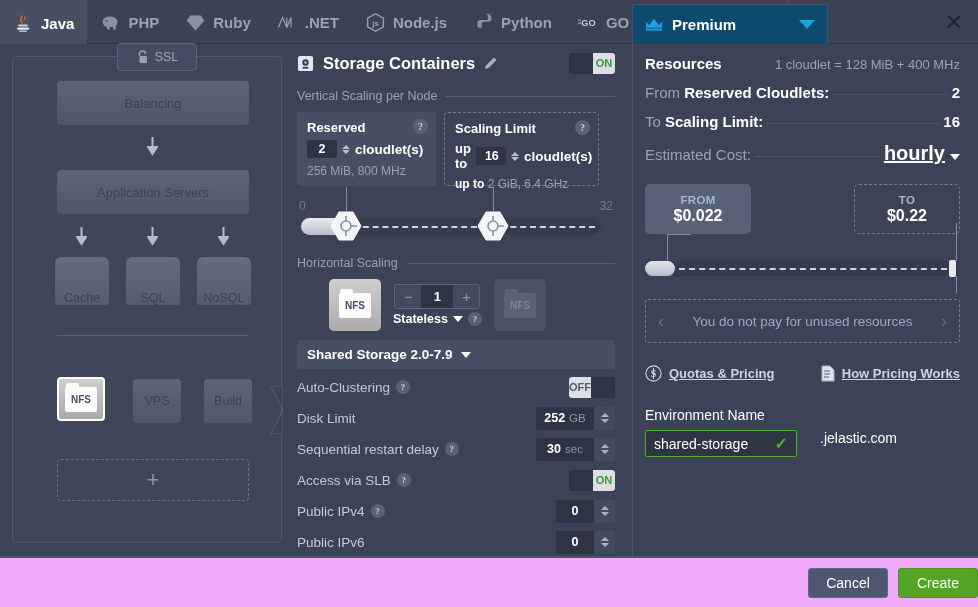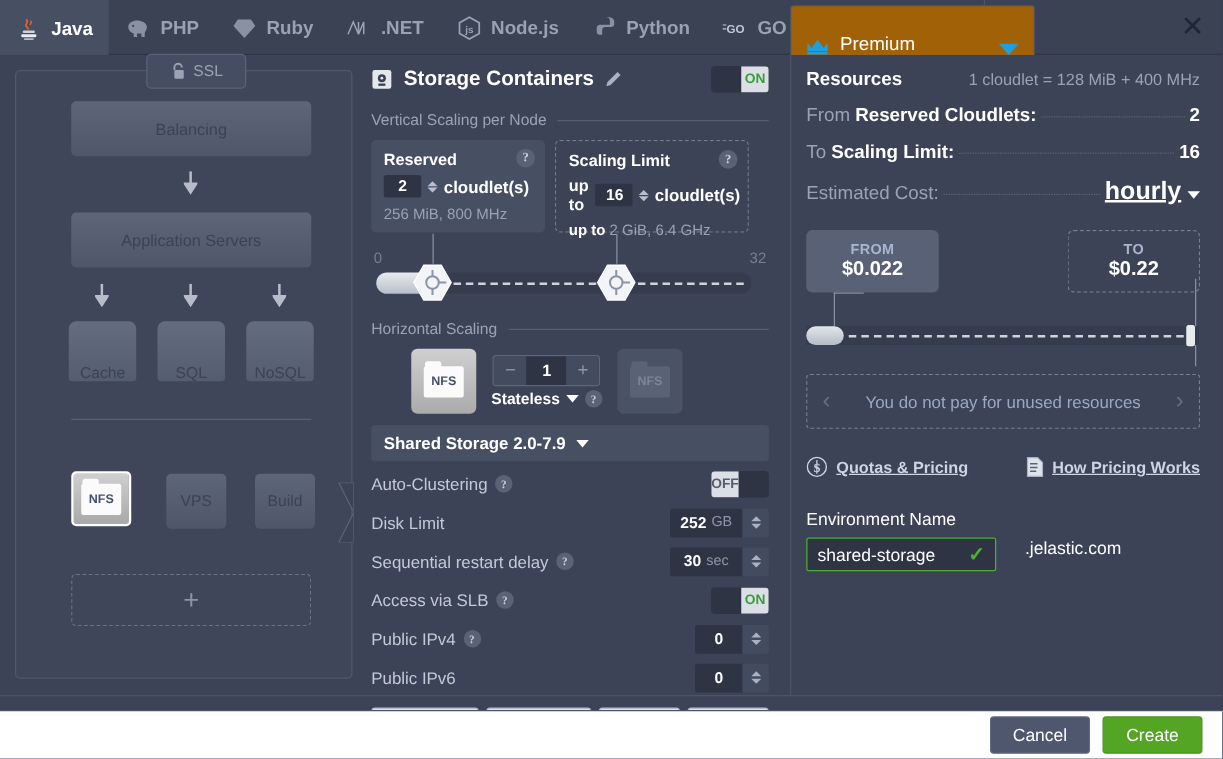--- a/index.html
+++ b/index.html
@@ -28,24 +28,24 @@
   .tab-caret {
     display:flex; align-items:center; justify-content:center;
     width: 30px; height: 44px; cursor: pointer;
     border-left: 1px solid #4d5467;
   }
   .tab-caret i { width:0;height:0;border-left:5px solid transparent;border-right:5px solid transparent;border-top:6px solid #aeb4c4; display:block;}
 
   
   .premium-tab {
     position: absolute; left: 632px; top: 4px; width: 196px; height: 40px;
-    background: #a16207; border: 1px solid #4e real; border: 1px solid #4d real;
+    background: #0c4a6e; border: 1px solid #4e real; border: 1px solid #4d real;
     border: 1px solid #4c5369; border-bottom: none; border-radius: 3px 3px 0 0;
-    display: flex; align-items: flex-end; gap: 9px; padding: 0 12px;
-    color: #ffffff; font-size: 15px; font-weight: normal; cursor: pointer;
+    display: flex; align-items: center; gap: 9px; padding: 0 12px;
+    color: #ffffff; font-size: 15px; font-weight: bold; cursor: pointer;
   }
   .crown { width: 18px; height: 13px; flex:0 0 18px; }
   .prem-caret { margin-left:auto; width:0;height:0;border-left:8px solid transparent;border-right:8px solid transparent;border-top:9px solid #1e9fe0;}
   .close-x {
     position: absolute; right: 10px; top: 8px; width: 28px; height: 28px;
     display:flex;align-items:center;justify-content:center;
     color:#1d2536; font-size:23px; font-weight:bold; cursor:pointer; line-height:1;
     font-family:"DejaVu Sans", sans-serif;
   }
 
@@ -256,23 +256,23 @@
   .envinput{
     width:152px;height:27px;background:#2e3444;border:1px solid #4caf2f;border-radius:2px;
     display:flex;align-items:center;padding:0 8px;cursor:text;
     color:#ffffff;font-size:14px;
   }
   .check{margin-left:auto;color:#4caf2f;font-size:16px;font-weight:bold;}
   .envdom{color:#ffffff;font-size:14px;}
 
   
   .footer{
-    position:absolute;left:0;bottom:0;width:978px;height:39px;background:#ffffff;
+    position:absolute;left:0;bottom:0;width:978px;height:50px;background:#f0abfc;
     border-top:1px solid #4c5369; display:flex;align-items:center;justify-content:flex-end;
-    gap:10px; padding-right:16px;
+    gap:10px; 
   }
   .fbtn{height:30px;min-width:80px;border-radius:3px;display:flex;align-items:center;justify-content:center;
         color:#ffffff;font-size:14px;cursor:pointer;}
   .fbtn.cancel{background:#4e real;background:#4f576e;border:1px solid #606a82;}
   .fbtn.create{background:#55a524;border:1px solid #4a9420;}
   .mid-divider{position:absolute;left:0;bottom:50px;width:978px;height:1px;background:#4c5369;}
 </style>
 </head>
 <body>
 

